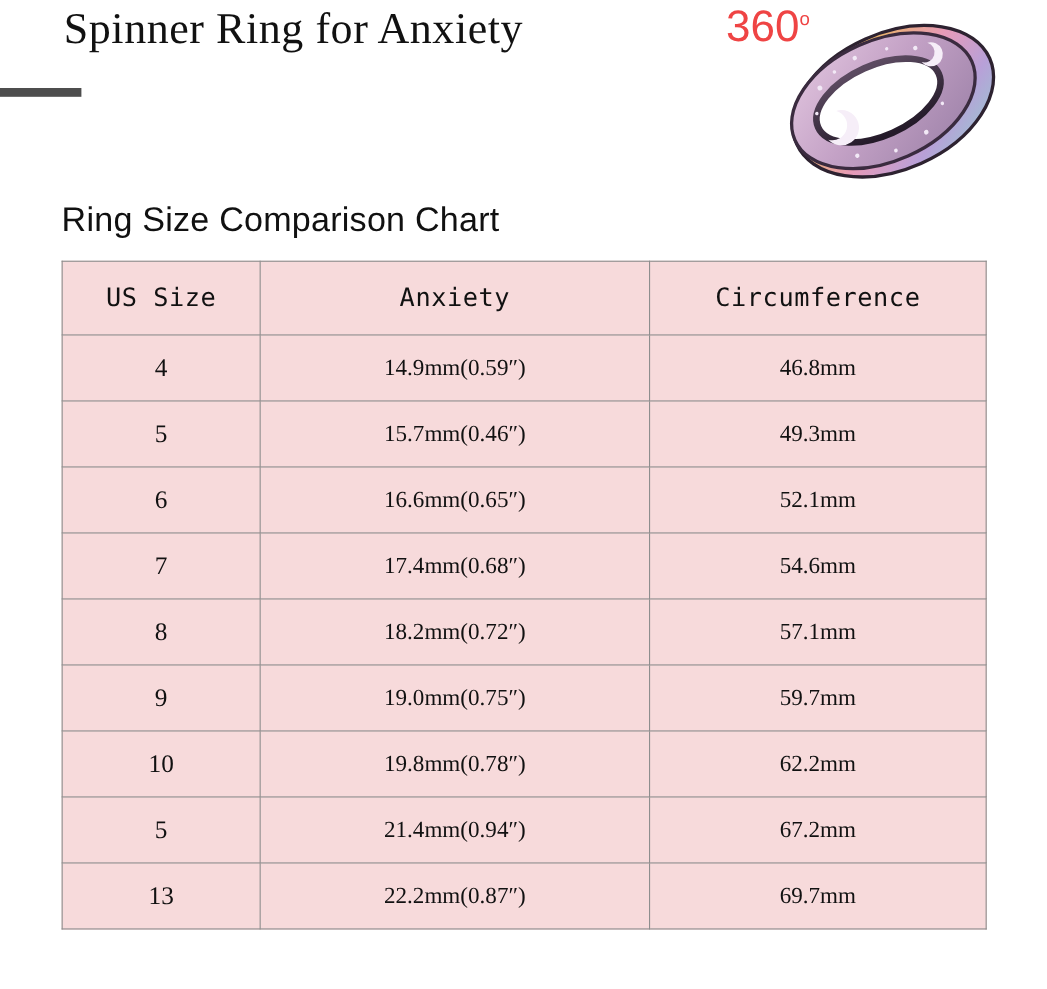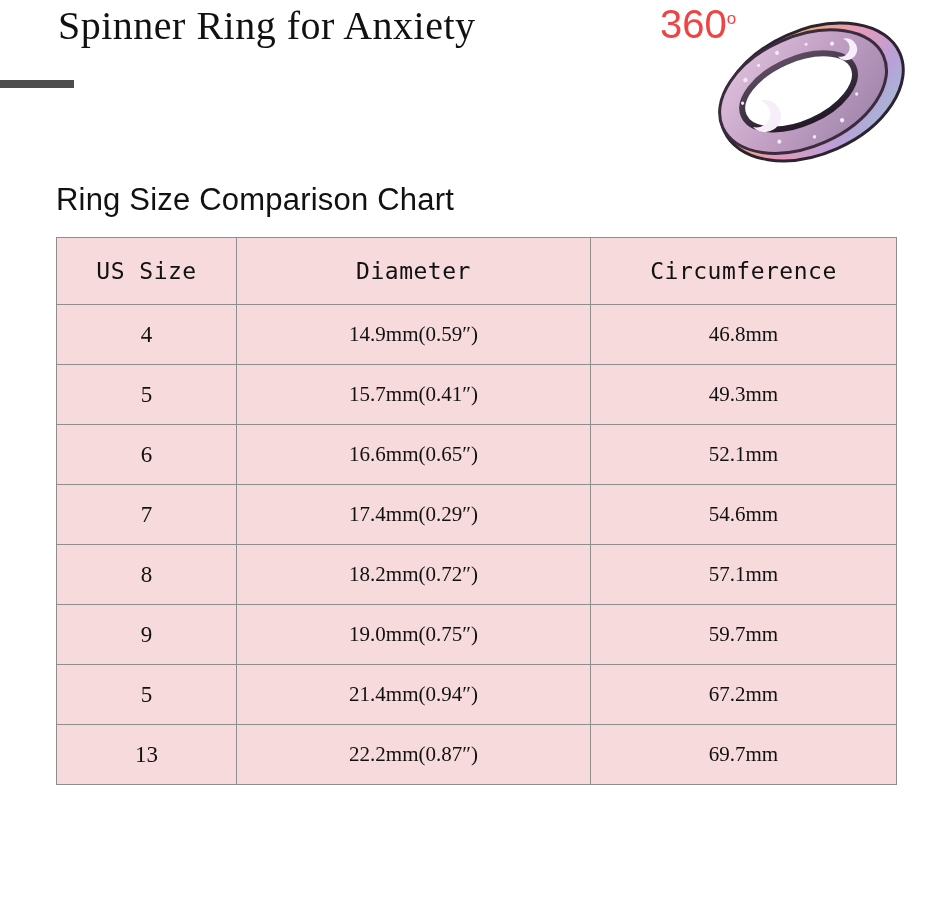--- a/index.html
+++ b/index.html
@@ -182,56 +182,61 @@
 <div class="chart-wrap">
   <table class="size-chart">
     <colgroup>
       <col class="c-us">
         <col class="c-dia">
         <col class="c-circ">
     </colgroup>
     <thead>
       <tr>
         <th>US Size</th>
-        <th>Diameter</th>
+        <th>Anxiety</th>
         <th>Circumference</th>
       </tr>
     </thead>
     <tbody>
       <tr>
         <td class="us">4</td>
         <td>14.9mm(0.59″)</td>
         <td>46.8mm</td>
       </tr>
       <tr>
         <td class="us">5</td>
-        <td>15.7mm(0.41″)</td>
+        <td>15.7mm(0.46″)</td>
         <td>49.3mm</td>
       </tr>
       <tr>
         <td class="us">6</td>
         <td>16.6mm(0.65″)</td>
         <td>52.1mm</td>
       </tr>
       <tr>
         <td class="us">7</td>
-        <td>17.4mm(0.29″)</td>
+        <td>17.4mm(0.68″)</td>
         <td>54.6mm</td>
       </tr>
       <tr>
         <td class="us">8</td>
         <td>18.2mm(0.72″)</td>
         <td>57.1mm</td>
       </tr>
       <tr>
         <td class="us">9</td>
         <td>19.0mm(0.75″)</td>
         <td>59.7mm</td>
       </tr>
       <tr>
+        <td class="us">10</td>
+        <td>19.8mm(0.78″)</td>
+        <td>62.2mm</td>
+      </tr>
+      <tr>
         <td class="us">5</td>
         <td>21.4mm(0.94″)</td>
         <td>67.2mm</td>
       </tr>
       <tr>
         <td class="us">13</td>
         <td>22.2mm(0.87″)</td>
         <td>69.7mm</td>
       </tr>
     </tbody>

